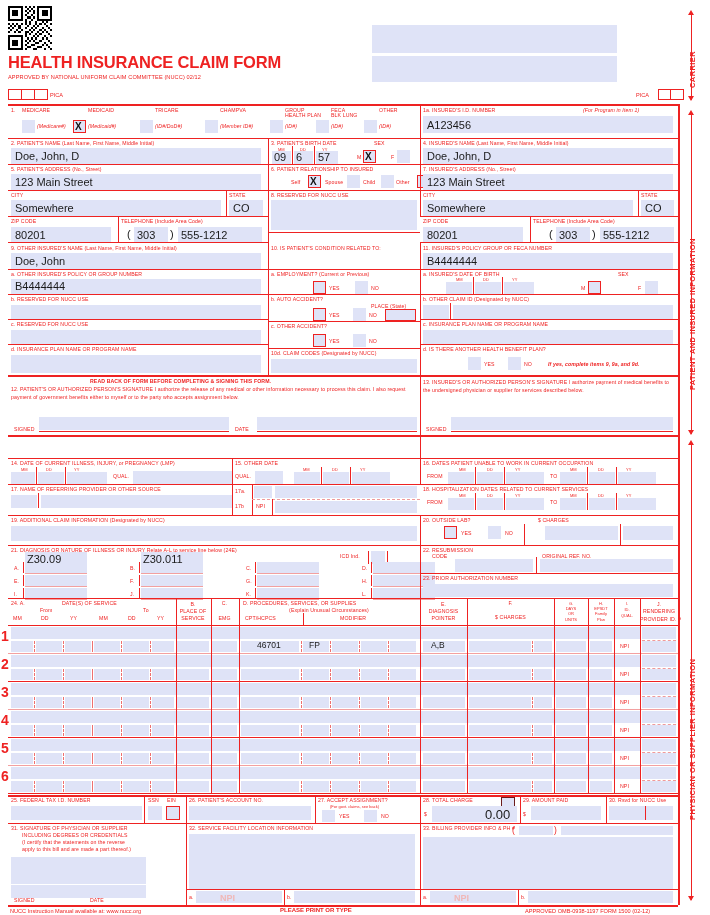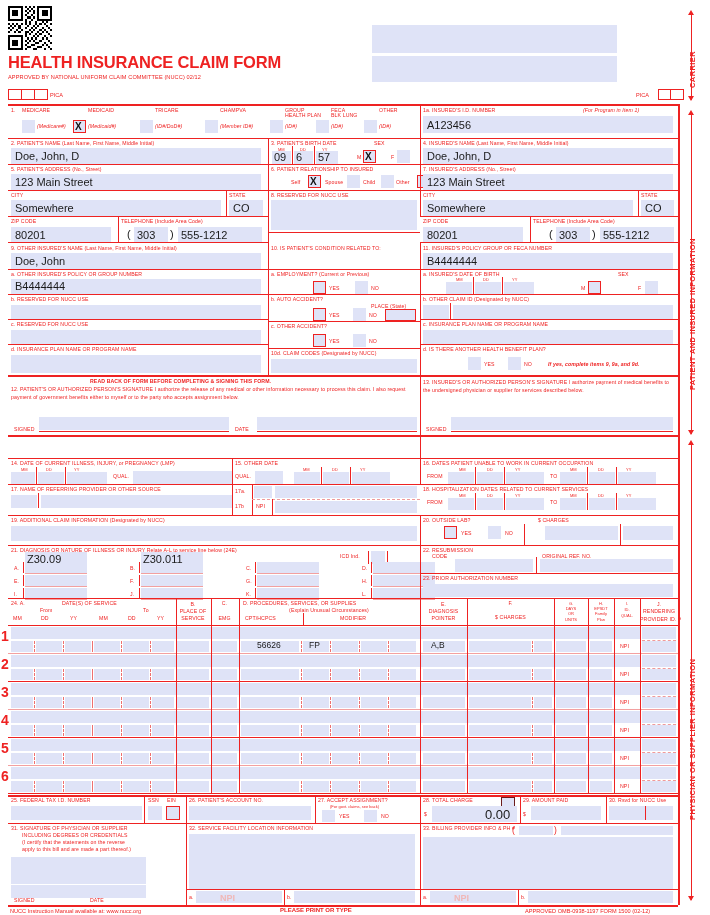--- a/index.html
+++ b/index.html
@@ -717,21 +717,21 @@
       <div class="abs" style="left: 63px; top: 641px; width: 0px; height: 11px; border-left: 1px dashed rgb(238, 112, 112);"></div>
       <div class="fld" style="left: 94px; top: 641px; width: 26px; height: 11px;"></div>
       <div class="abs" style="left: 92px; top: 641px; width: 0px; height: 11px; border-left: 1px solid rgb(238, 112, 112);"></div>
       <div class="fld" style="left: 123px; top: 641px; width: 26px; height: 11px;"></div>
       <div class="abs" style="left: 121px; top: 641px; width: 0px; height: 11px; border-left: 1px dashed rgb(238, 112, 112);"></div>
       <div class="fld" style="left: 152px; top: 641px; width: 22px; height: 11px;"></div>
       <div class="abs" style="left: 150px; top: 641px; width: 0px; height: 11px; border-left: 1px dashed rgb(238, 112, 112);"></div>
       <div class="fld" style="left: 177px; top: 641px; width: 32px; height: 11px;"></div>
       <div class="fld" style="left: 212px; top: 641px; width: 25px; height: 11px;"></div>
       <div class="fld" style="left: 241px; top: 641px; width: 58px; height: 11px;"></div>
-      <div class="val val-sm" style="left: 257px; top: 640px;">56626</div>
+      <div class="val val-sm" style="left: 257px; top: 640px;">46701</div>
       <div class="fld" style="left: 303px; top: 641px; width: 26px; height: 11px;"></div>
       <div class="val val-sm" style="left: 309px; top: 640px;">FP</div>
       <div class="fld" style="left: 332px; top: 641px; width: 26px; height: 11px;"></div>
       <div class="fld" style="left: 361px; top: 641px; width: 26px; height: 11px;"></div>
       <div class="fld" style="left: 390px; top: 641px; width: 26px; height: 11px;"></div>
       <div class="abs" style="left: 301px; top: 641px; width: 0px; height: 11px; border-left: 1px dashed rgb(238, 112, 112);"></div>
       <div class="abs" style="left: 330px; top: 641px; width: 0px; height: 11px; border-left: 1px dashed rgb(238, 112, 112);"></div>
       <div class="abs" style="left: 359px; top: 641px; width: 0px; height: 11px; border-left: 1px dashed rgb(238, 112, 112);"></div>
       <div class="abs" style="left: 388px; top: 641px; width: 0px; height: 11px; border-left: 1px dashed rgb(238, 112, 112);"></div>
       <div class="fld" style="left: 423px; top: 641px; width: 42px; height: 11px;"></div>

